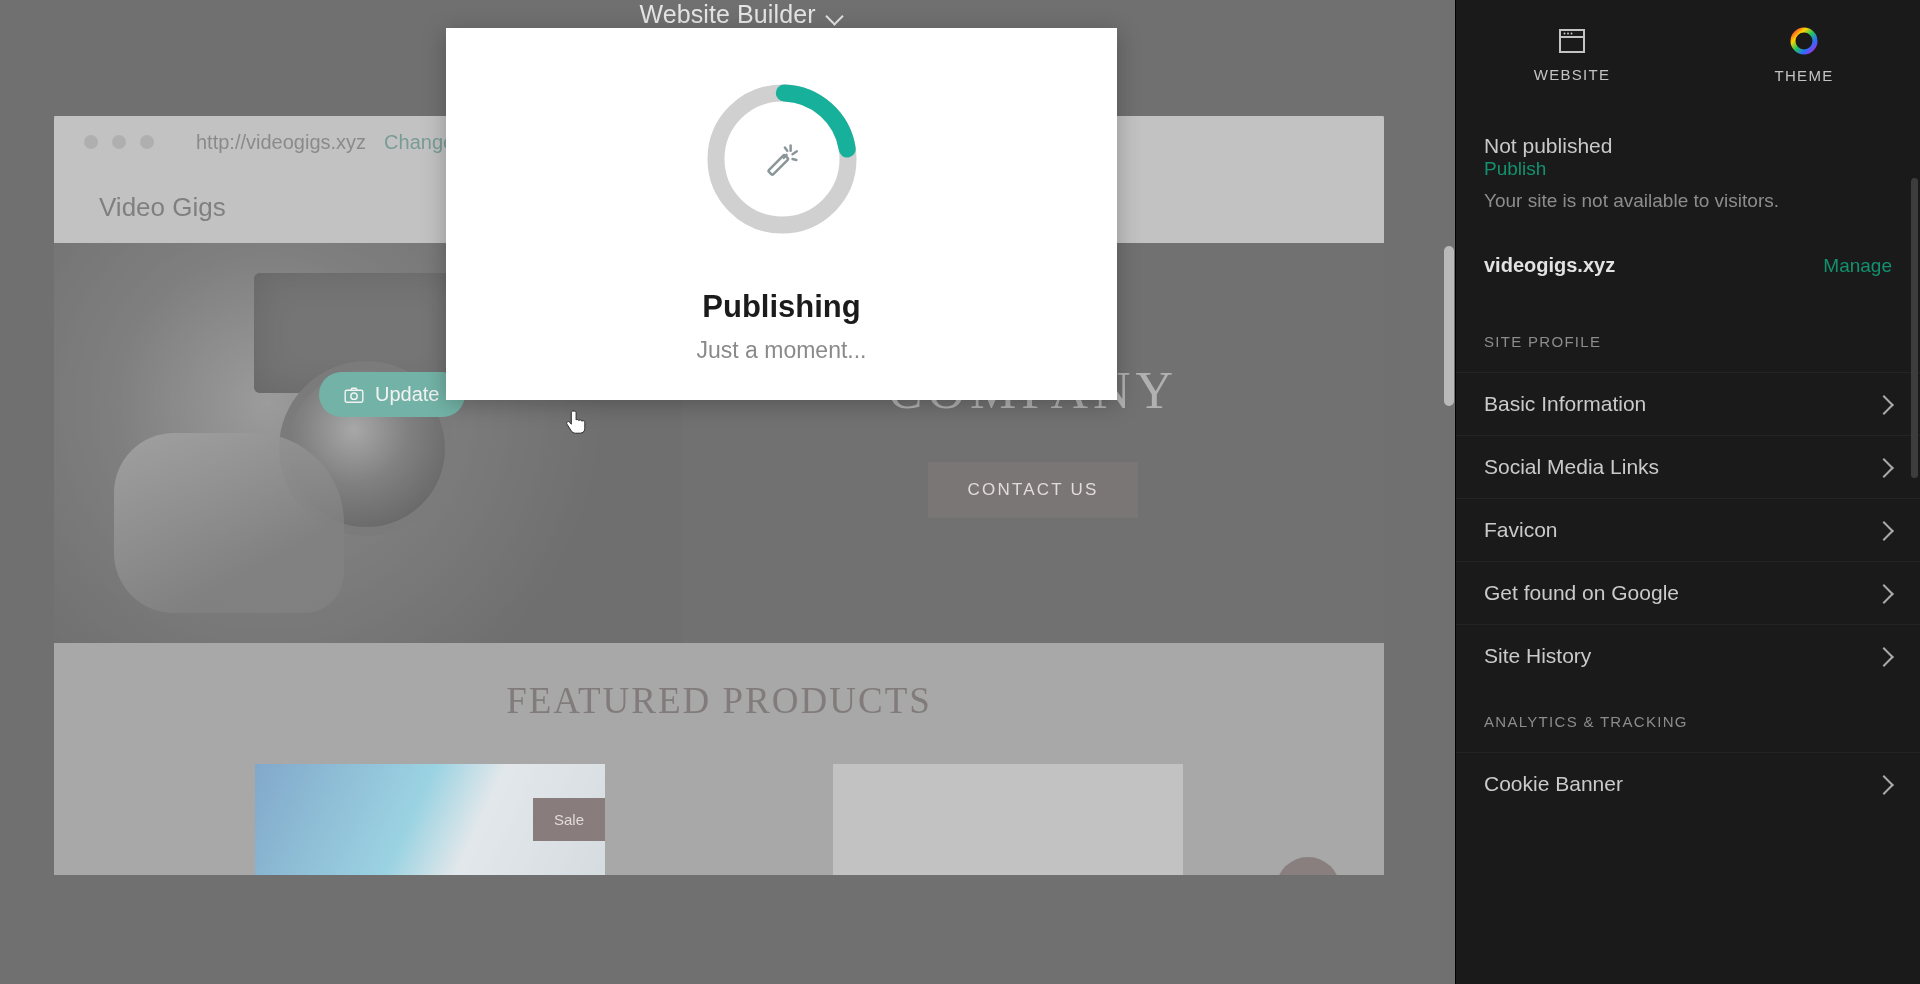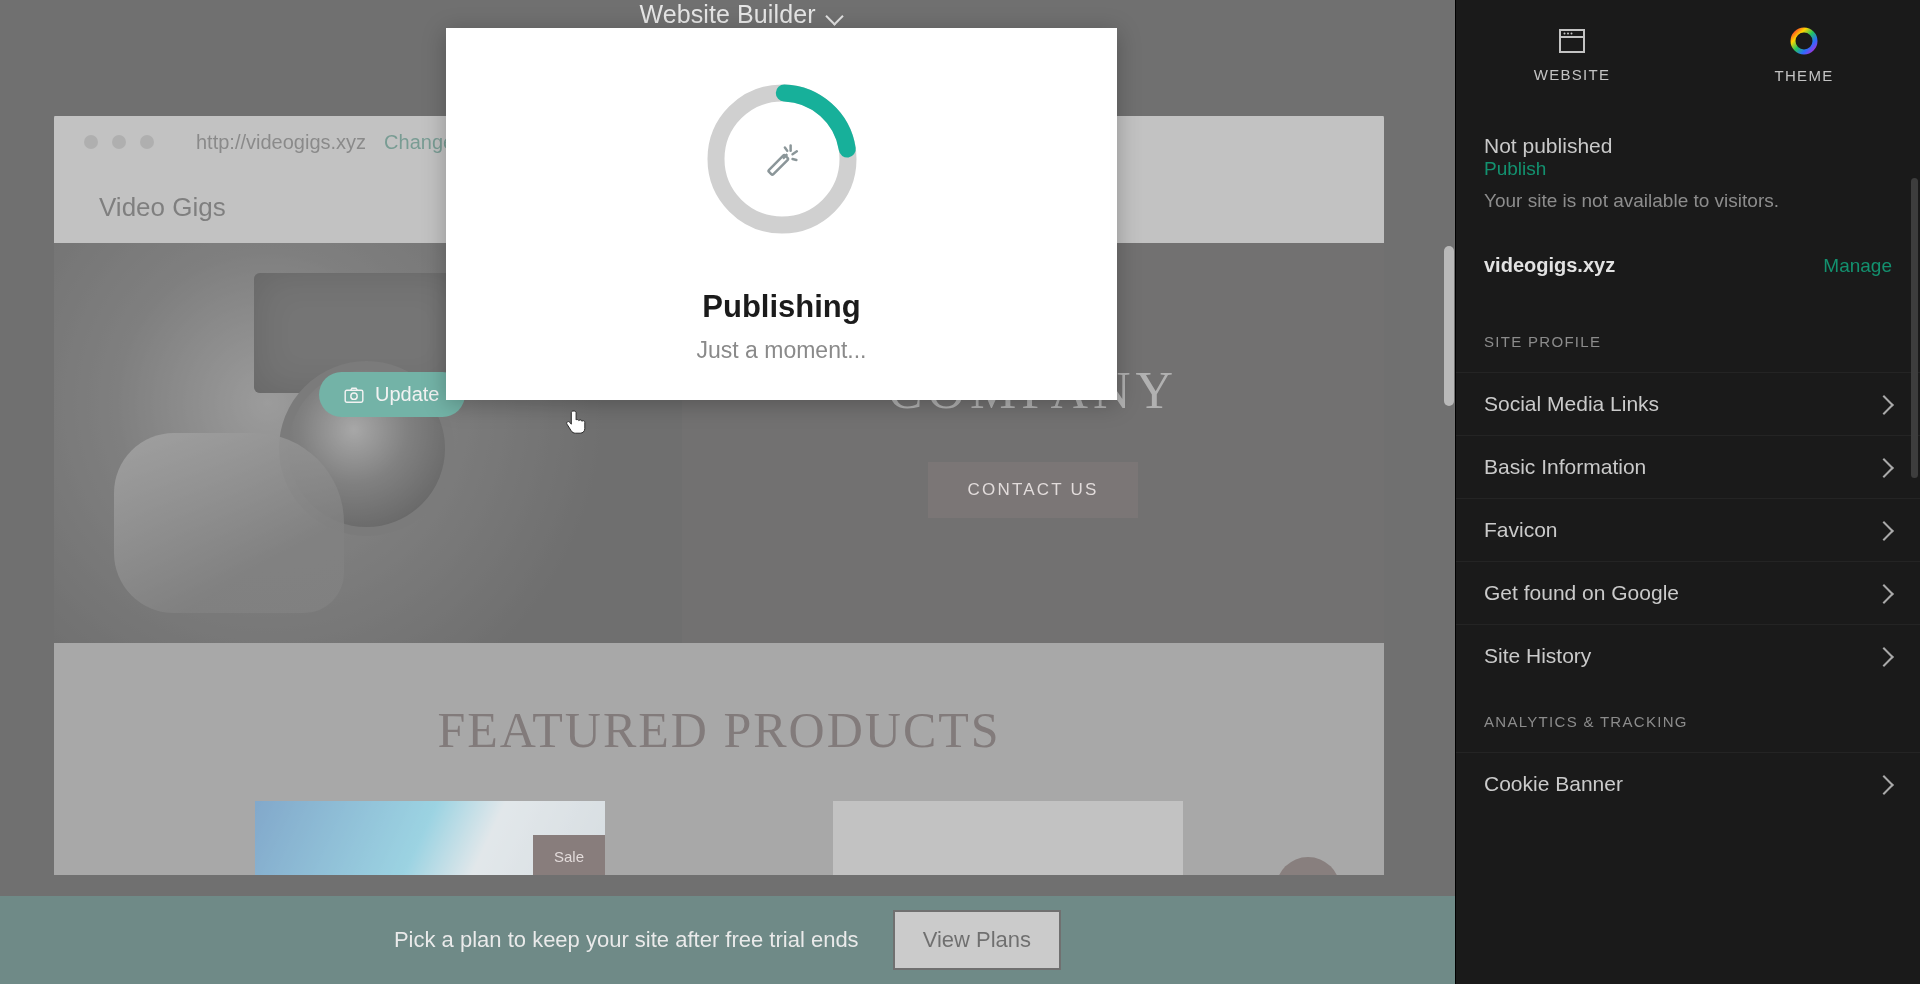--- a/index.html
+++ b/index.html
@@ -150,22 +150,22 @@
     cursor: pointer;
   }
 
   .featured {
     background: #6f6f6f; height: 292px;
     display: flex; flex-direction: column; align-items: center;
     position: relative;
   }
   .featured h2 {
     font-family: "Liberation Serif", serif;
-    font-weight: normal; font-size: 50px; letter-spacing: 2px;
-    color: #2f2424; margin-top: 58px;
+    font-weight: normal; font-size: 37px; letter-spacing: 2px;
+    color: #2f2424; margin-top: 36px;
   }
   .cards { display: flex; gap: 228px; margin-top: 42px; }
   .card {
     width: 350px; height: 120px;
     background: linear-gradient(115deg,#2f6fa8,#5ab6cf 45%,#cfd8dd 62%,#b9c4cb 100%);
     position: relative;
   }
   .card.plain { background: #9a9a9a; }
   .card .sale {
     position: absolute; right: 0; top: 34px;
@@ -357,24 +357,20 @@
           </div>
         </div>
         <div class="chat-fab">
           
         </div>
       </div>
     </div>
     <div class="canvas-scrollbar"></div>
   </div>
 
-  <div class="trial-banner">
-    <span class="trial-text">Pick a plan to keep your site after free trial ends</span>
-    <button class="btn-viewplans">View Plans</button>
-  </div>
 
   <div class="sidebar">
 
     <div class="tabs">
       <div class="tab">
         <svg width="28" height="26" viewBox="0 0 28 26">
           <rect x="2" y="2" width="24" height="22" fill="none" stroke="#c3c3c3" stroke-width="2"></rect>
           <line x1="2" y1="9" x2="26" y2="9" stroke="#c3c3c3" stroke-width="2"></line>
           <circle cx="6.5" cy="5.6" r="1" fill="#c3c3c3"></circle>
           <circle cx="10" cy="5.6" r="1" fill="#c3c3c3"></circle>
@@ -408,25 +404,25 @@
     </div>
 
     <div class="domain-row">
       <span class="domain-name">videogigs.xyz</span>
       <span class="domain-action">Manage</span>
     </div>
 
     <div class="group-label">SITE PROFILE</div>
     <div class="group-gap"></div>
     <div class="menu-item">
+      <span>Basic Information</span>
+      <span class="chev-right"></span>
+    </div>
+    <div class="menu-item">
       <span>Social Media Links</span>
-      <span class="chev-right"></span>
-    </div>
-    <div class="menu-item">
-      <span>Basic Information</span>
       <span class="chev-right"></span>
     </div>
     <div class="menu-item">
       <span>Favicon</span>
       <span class="chev-right"></span>
     </div>
     <div class="menu-item">
       <span>Get found on Google</span>
       <span class="chev-right"></span>
     </div>

